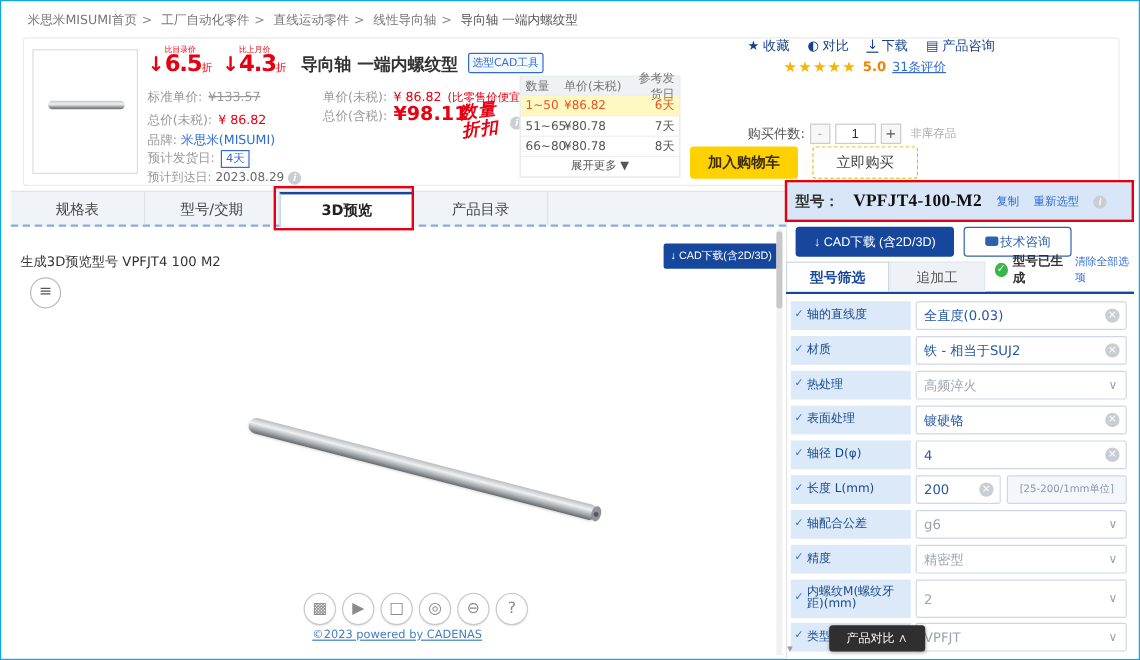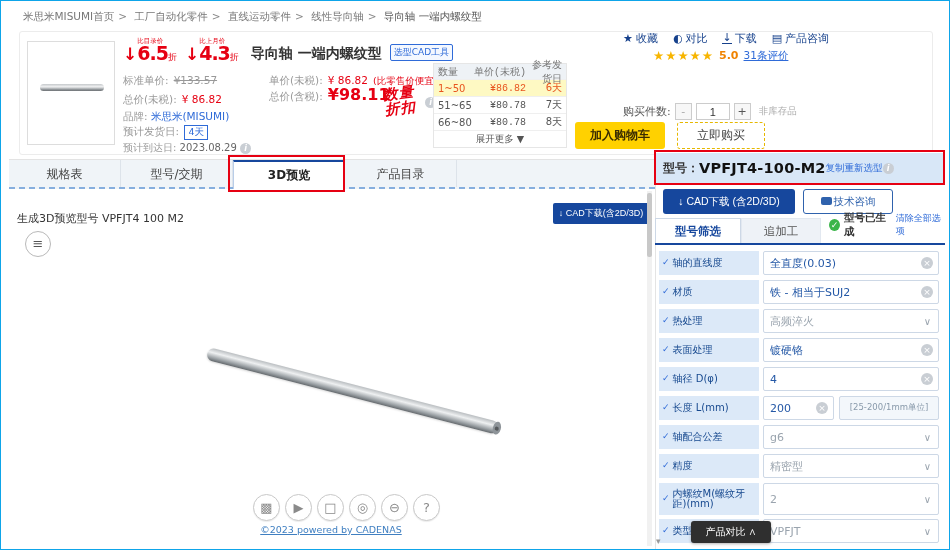--- a/index.html
+++ b/index.html
@@ -50,21 +50,21 @@
   
   #stamp { left:383px; top:85px; transform:rotate(-7deg); color:#e60012; font-weight:900; font-style:italic;
     font-size:14.5px; line-height:15px; letter-spacing:1px; }
   #stamp-info { left:424px; top:96px; }
 
   
   #qty-table { left:432px; top:62px; width:134px; border:1px solid #e6e6e6; font-size:10px; background:#fff; }
   #qty-table .trow { display:flex; height:17px; align-items:center; border-bottom:1px solid #efefef; }
   #qty-table .thead { background:#eef2f6; color:#777; height:16px; }
   #qty-table .c1 { width:36px; padding-left:4px; }
-  #qty-table .c2 { width:56px; text-align:right;font-family:Liberation Mono, monospace; }
+  #qty-table .c2 { width:56px; text-align:left; }
   #qty-table .c3 { flex:1; text-align:right; padding-right:4px; }
   #qty-table .hl { background:#fef9c3; color:#e8541e; }
   #qty-table .trow:not(.thead):not(.hl) { color:#555; }
   #qty-expand { height:16px; text-align:center; color:#555; font-size:9.5px; line-height:16px; cursor:pointer; }
   #qty-footnote { left:366px; top:134px; width:208px; font-size:8px; color:#5b8fd4; text-align:center; }
 
   
   #actions { left:622px; top:30px; display:flex; gap:15px; font-size:11px; color:#16418c; }
   #actions .act { display:flex; align-items:center; gap:3px; cursor:pointer; }
   #actions .aic { font-size:11px; }
@@ -114,21 +114,21 @@
     font-size:13px; line-height:25px; text-align:center; cursor:pointer; box-shadow:0 1px 1px rgba(0,0,0,0.08); }
   #credit { left:230px; top:523px; width:200px; text-align:center; font-size:9.5px; color:#3f7fc1;
     text-decoration:underline; cursor:pointer; }
 
   
   #mid-scroll { left:646px; top:190px; width:5px; height:355px; background:#f1f1f1; }
   #mid-thumb { position:absolute; left:0; top:2px; width:5px; height:64px; background:#c8c8c8; border-radius:2px; }
 
   
   #panel { left:654px; top:150px; width:292px; height:400px; background:#fff; border-left:1px solid #e4e4e4; }
-  #panel-head { left:654px; top:152px; width:290px; height:30px; background:#d8e7f7; display:flex; align-items:center; padding:0 8px; gap:0; }
+  #panel-head { left:654px; top:152px; width:290px; height:30px; background:#d8e7f7; display:flex; align-items:center; padding:0 8px; gap:12px;font-family:Liberation Serif, serif; }
   #model-label { font-size:12px; font-weight:bold; color:#333; }
   #model-code { font-size:14.5px; font-weight:bold; color:#111; letter-spacing:0.2px; }
   .blue-link { font-size:9.5px; color:#2f6bd8; cursor:pointer; }
   #panel-cad { left:662px; top:188px; width:132px; height:25px; background:#16479d; color:#fff; border:none;
     border-radius:3px; font-size:10.5px; cursor:pointer; }
   #panel-tech { left:802px; top:188px; width:90px; height:25px; background:#fff; color:#2f62ad;
     border:1px solid #2f62ad; border-radius:3px; font-size:10.5px; cursor:pointer; }
   .chat-ic { display:inline-block; width:11px; height:8px; background:#2f62ad; border-radius:2px; position:relative; margin-right:2px; }
   .chat-ic:after { content:""; position:absolute; left:2px; bottom:-3px; border:3px solid transparent; border-top-color:#2f62ad; }
   #panel-tabs { left:654px; top:219px; width:290px; height:25px; display:flex; align-items:flex-end;

